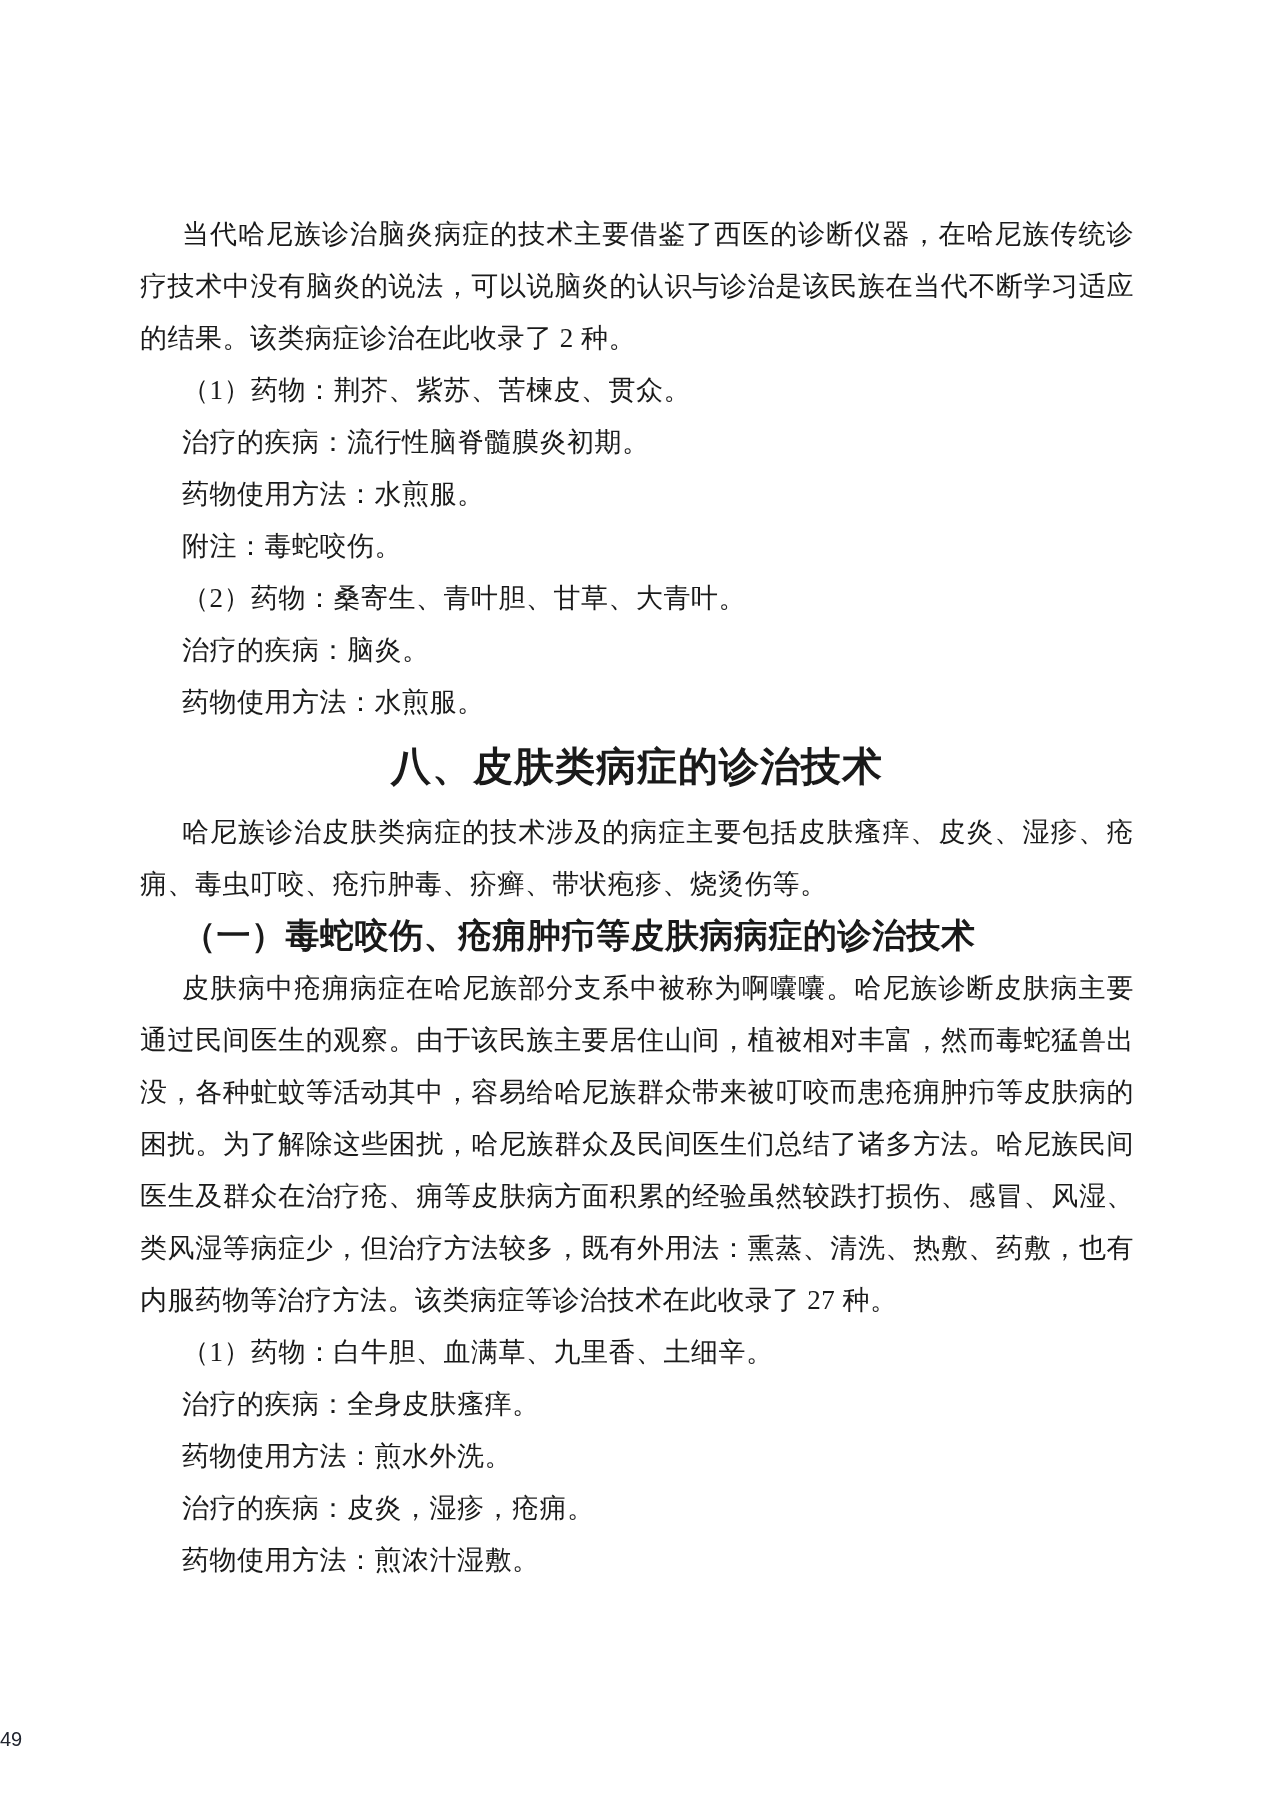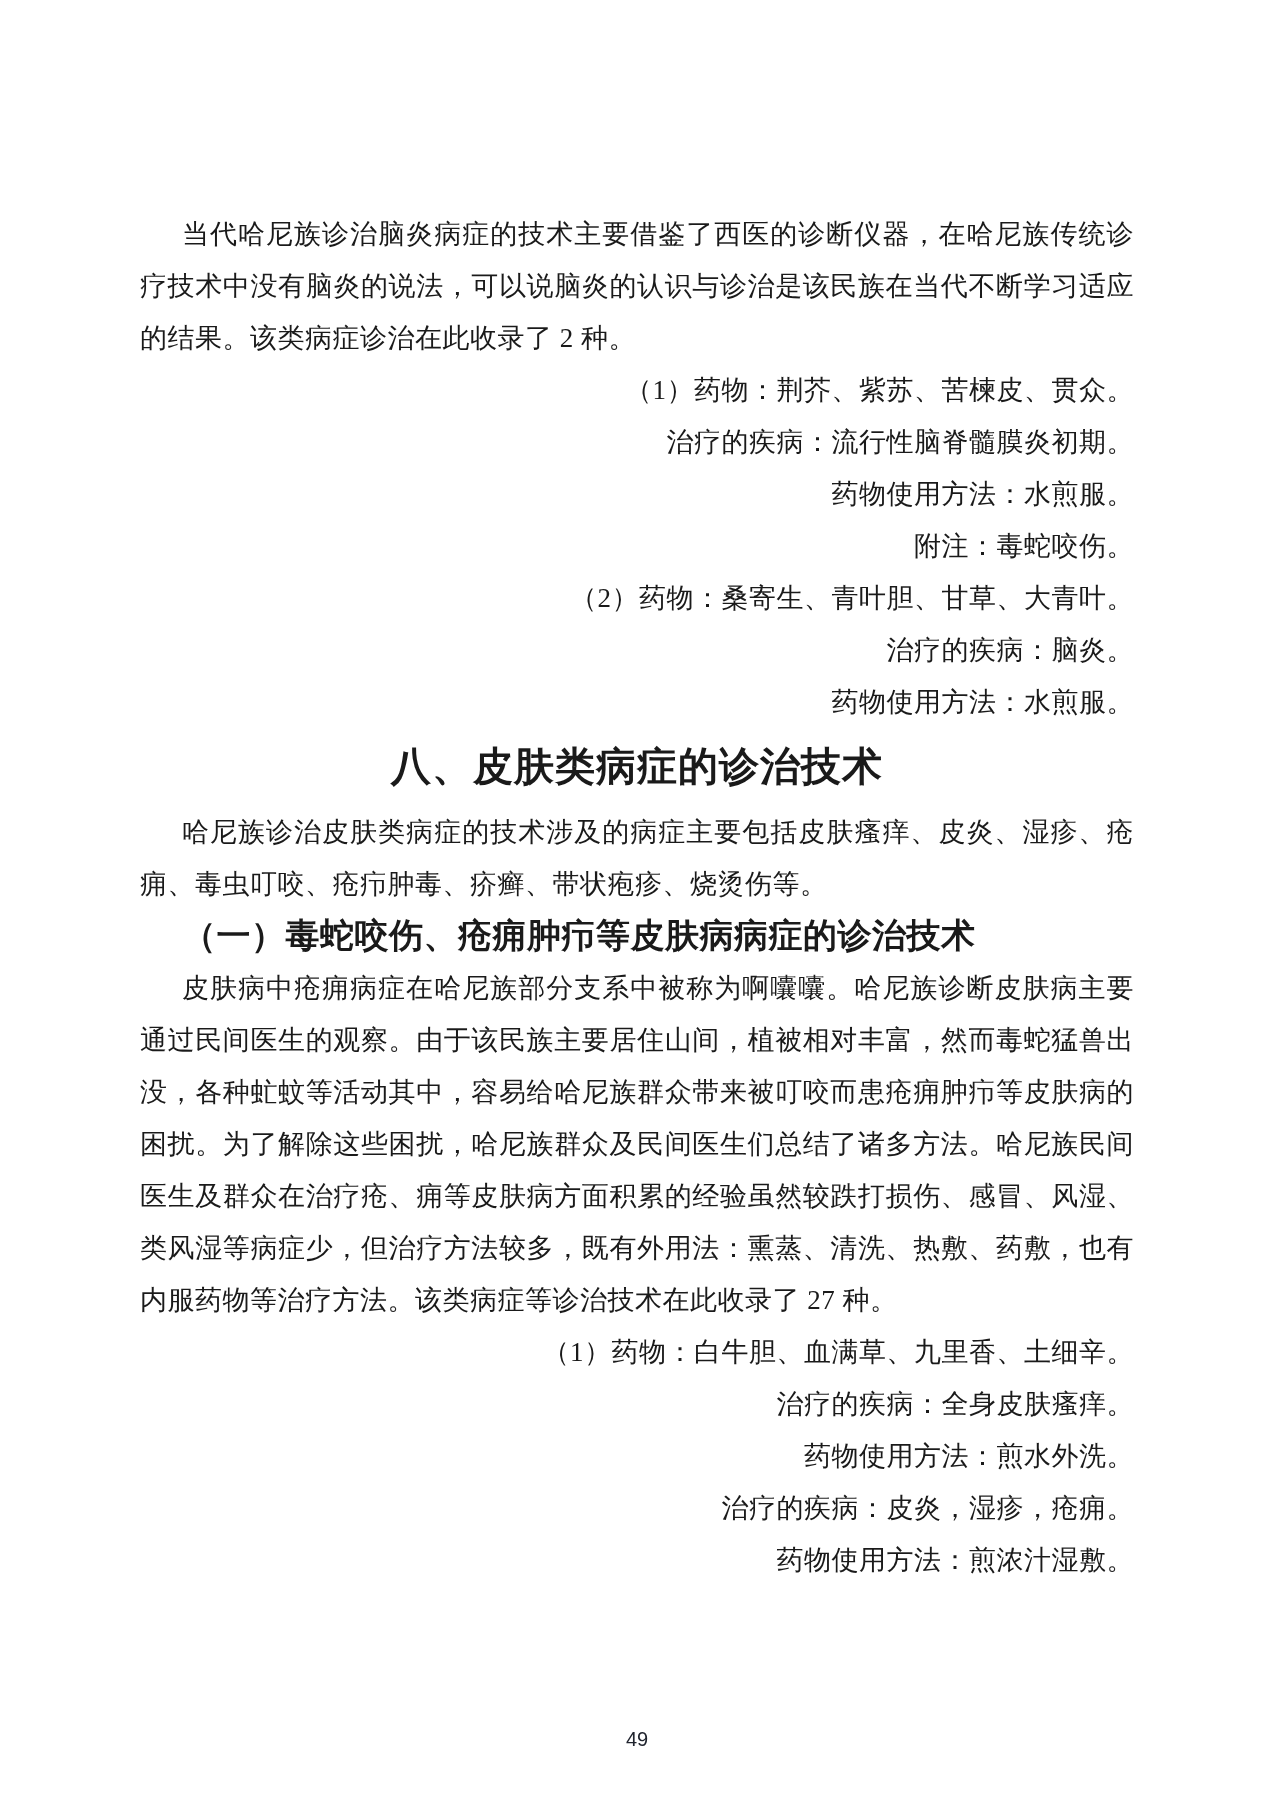--- a/index.html
+++ b/index.html
@@ -33,21 +33,20 @@
     text-align: justify;
     text-justify: inter-ideograph;
     text-indent: 42px;
     letter-spacing: 0.5px;
   }
   .item {
     font-size: 27px;
     line-height: 52px;
     text-indent: 42px;
     letter-spacing: 0.5px;
-    text-align: right;
   }
   .heading {
     font-size: 40px;
     line-height: 78px;
     font-weight: bold;
     text-align: center;
     text-indent: 0;
     letter-spacing: 1px;
   }
   .subheading {
@@ -55,21 +54,20 @@
     line-height: 52px;
     font-weight: bold;
     text-indent: 42px;
     letter-spacing: 0.5px;
   }
   .footer {
     position: absolute;
     top: 1712px;
     left: 0;
     right: 0;
-    text-align: center;
     font-size: 20px;
     font-family: "Liberation Sans", sans-serif;
     color: #20242e;
   }
 </style>
 </head>
 <body>
 
 <div class="page">
   <div class="content">

